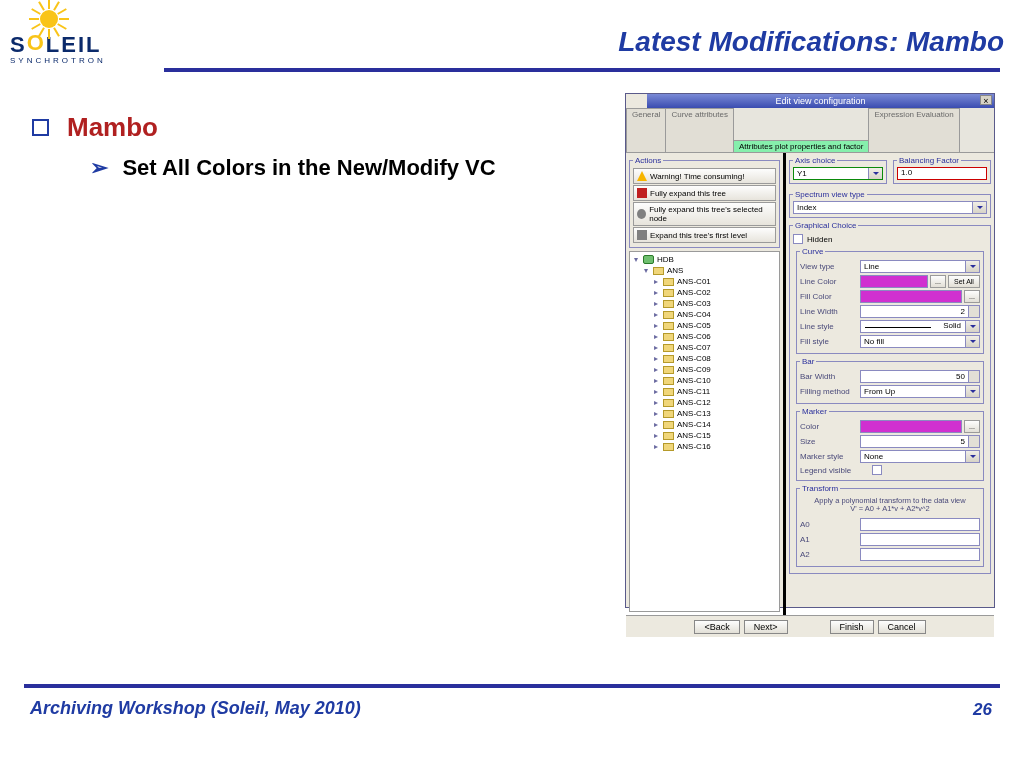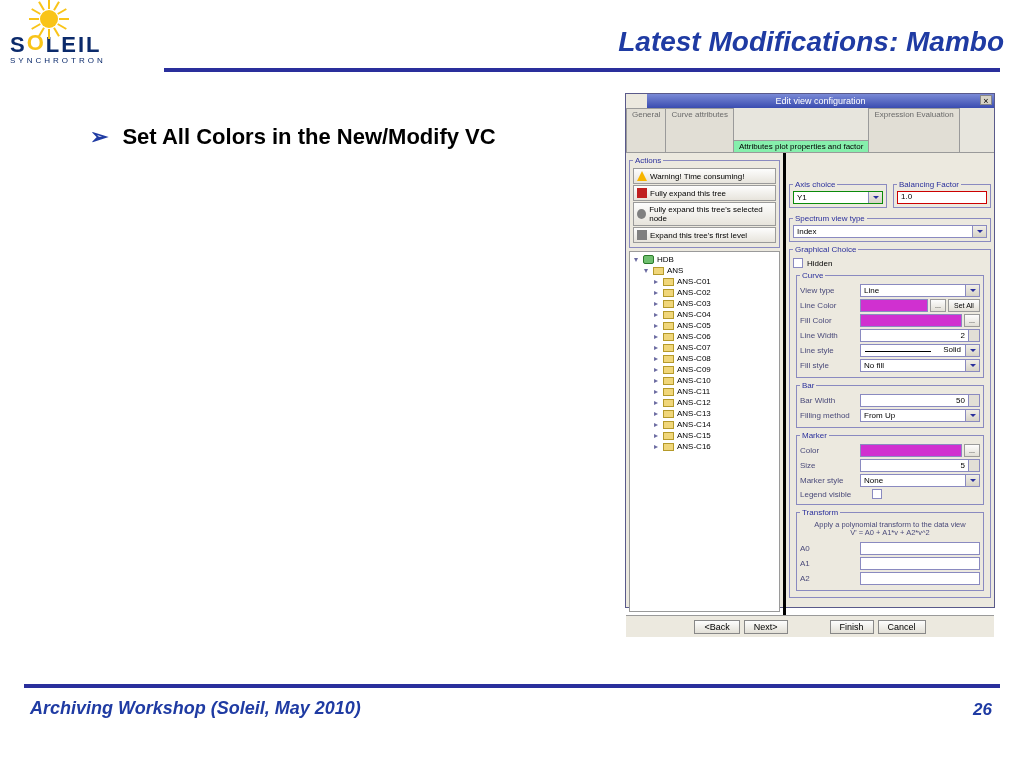--- a/index.html
+++ b/index.html
@@ -107,20 +107,24 @@
     <div class="word">
       <span>S</span><span class="o">O</span><span>LEIL</span>
     </div>
     <div class="sub">SYNCHROTRON</div>
   </div>
   <div class="title">Latest Modifications: Mambo</div>
 </div>
 <div class="hr-top"></div>
 
 <div class="bullets">
+  <div class="b1">
+    <span class="box"></span>
+    <span class="txt">Mambo</span>
+  </div>
   <div class="b2">
     <span class="arrow">➢</span>
     <span class="txt">Set All Colors in the New/Modify VC</span>
   </div>
 </div>
 
 <div class="app">
   <div class="titlebar">
     <span>Edit view configuration</span>
     <span class="x">×</span>
@@ -243,21 +247,21 @@
             <div class="row" style="margin-left: 20px;">
               <span class="tw">▸</span>
               <span class="fld"></span>
               <span class="lbl">ANS-C16</span>
             </div>
           </div>
       </div>
     </div>
 
     <div class="right">
-      <div style="display:flex;margin-top:24px;">
+      <div style="display:flex;">
         <fieldset style="flex:1;">
           <legend>Axis choice</legend>
           <div class="combo axis-green">
               <span class="val">Y1</span>
               <span class="arr"></span>
             </div>
         </fieldset>
         <fieldset style="flex:1;">
           <legend>Balancing Factor</legend>
           <div class="txtf balance-red">1.0</div>

